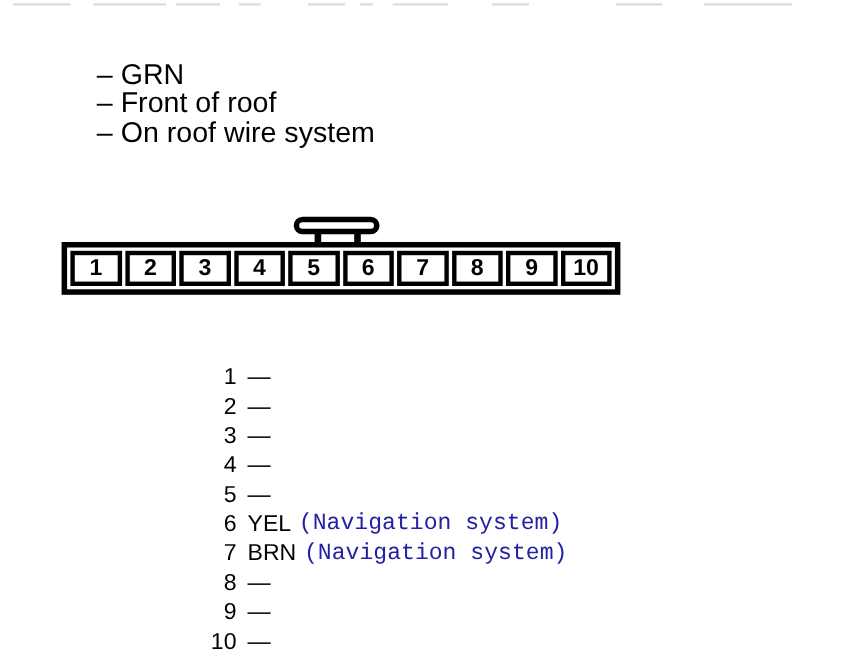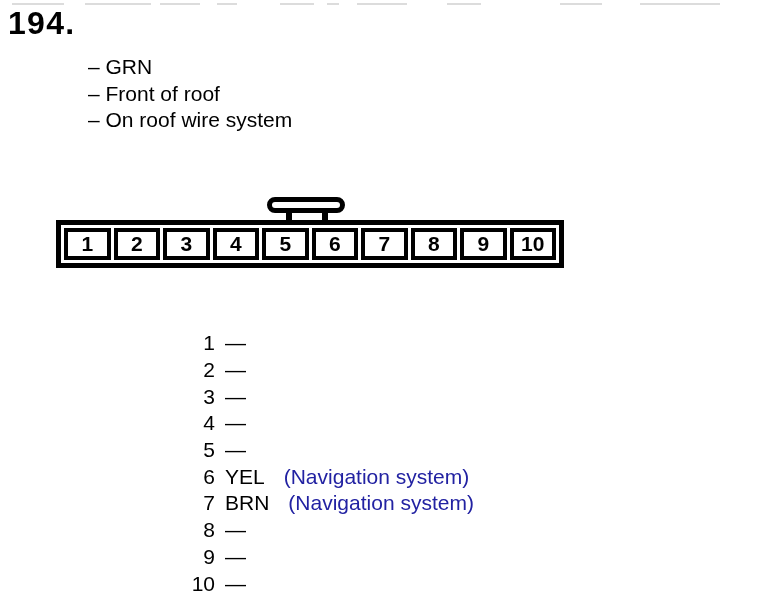--- a/index.html
+++ b/index.html
@@ -17,21 +17,21 @@
 
   
   .title-row {
     position: absolute; left: 8px; top: 7px;
     display: flex; gap: 13px;
     font-weight: bold; font-size: 32px; line-height: 33px;
     letter-spacing: 1.3px; white-space: nowrap;
   }
 
   
-  .notes { position: absolute; left: 88px; top: 54px; font-size: 21px; }
+  .notes { position: absolute; left: 88px; top: 54px; font-size: 26px; }
   .note-item { height: 26.5px; display: flex; align-items: center; white-space: pre; }
 
   
   .connector { position: absolute; left: 56px; top: 195px; width: 508px; height: 73px; }
   .tab-bar {
     position: absolute; left: 211px; top: 2px; width: 78px; height: 16px;
     border: 5px solid #000; border-radius: 9px; background: #fff;
     box-sizing: border-box;
   }
   .tab-leg { position: absolute; top: 15px; width: 6px; height: 13px; background: #000; }
@@ -46,40 +46,39 @@
     flex: 1; border: 4px solid #000; background: #fff;
     display: flex; align-items: center; justify-content: center;
     font-weight: bold; font-size: 21px;
   }
 
   
   .pin-list { position: absolute; left: 0; top: 330px; font-size: 21px; }
   .pin-row { height: 26.7px; display: flex; align-items: center; }
   .pin-num { display: inline-block; width: 215px; text-align: right; }
   .pin-wire { margin-left: 10px; white-space: pre; }
-  .pin-link { margin-left: 19px; color: #2222a2; cursor: pointer; white-space: pre; }
+  .pin-link { margin-left: 7px; color: #2222a2; cursor: pointer; white-space: pre; font-family: Liberation Mono, monospace; }
 </style>
 </head>
 <body>
 
 <div>
   <span class="artifact" style="left:12px;width:52px"></span>
   <span class="artifact" style="left:85px;width:66px"></span>
   <span class="artifact" style="left:160px;width:40px"></span>
   <span class="artifact" style="left:217px;width:20px"></span>
   <span class="artifact" style="left:280px;width:34px"></span>
   <span class="artifact" style="left:327px;width:12px"></span>
   <span class="artifact" style="left:357px;width:50px"></span>
   <span class="artifact" style="left:447px;width:34px"></span>
   <span class="artifact" style="left:560px;width:42px"></span>
   <span class="artifact" style="left:640px;width:80px"></span>
 </div>
 
 <div class="title-row">
-  <span>194.</span>
 </div>
 
 <div class="notes">
   <div class="note-item">– GRN</div>
   <div class="note-item">– Front of roof</div>
   <div class="note-item">– On roof wire system</div>
 </div>
 
 <div class="connector">
   <div class="tab-bar"></div>

